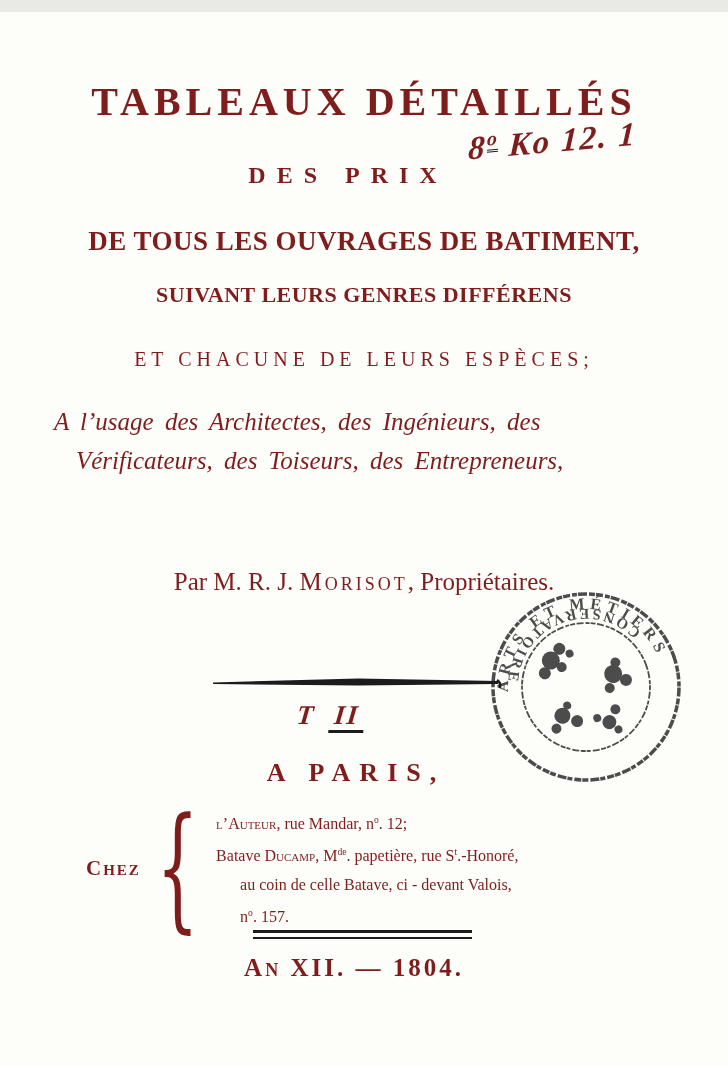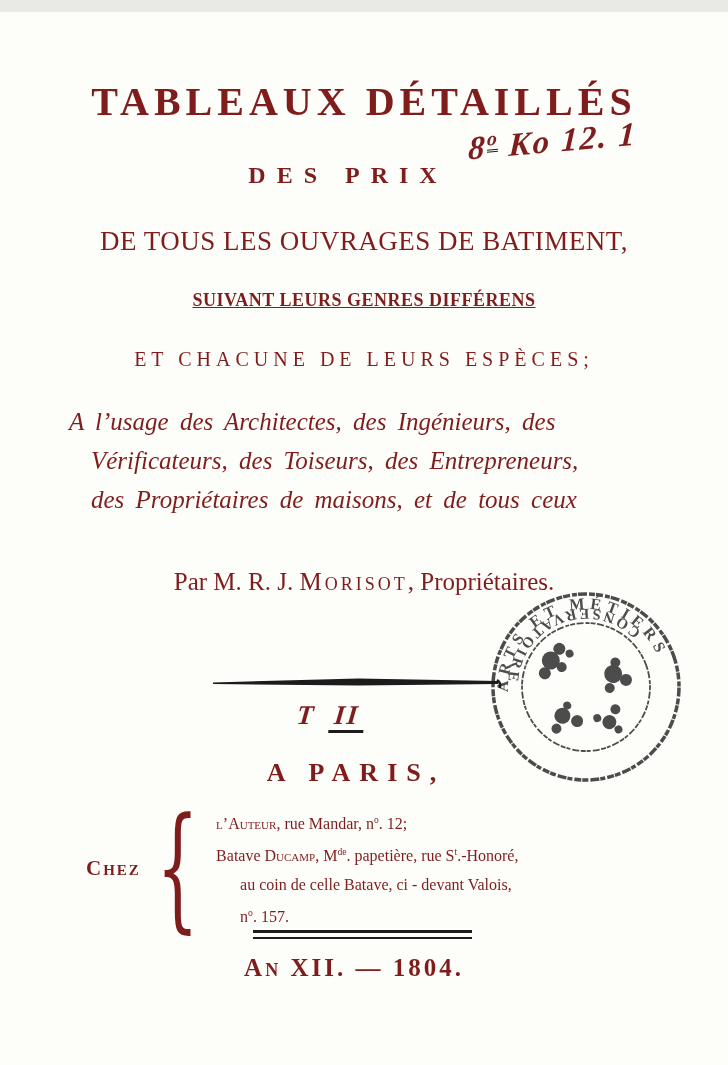--- a/index.html
+++ b/index.html
@@ -7,34 +7,34 @@
   .page {
     position:relative; width:728px; height:1065px;
     background:#fdfdfa; color:#7f1d1d; overflow:hidden;
     font-family:"Liberation Serif","DejaVu Serif",serif;
     margin:12px auto;
   }
   .centered { position:absolute; left:0; width:728px; text-align:center; }
 
   .title-main { top:66px; font-size:40px; font-weight:bold; letter-spacing:5px; }
   .title-sub  { top:150px; left:-16px; font-size:24px; font-weight:bold; letter-spacing:11px; }
-  .head-ouvrages { top:214px; font-size:27px; font-weight:normal; letter-spacing:0.5px; }
-  .head-genres   { top:278px; font-size:18px; font-weight:bold; letter-spacing:0.5px;text-decoration:underline; }
+  .head-ouvrages { top:214px; font-size:27px; font-weight:bold; letter-spacing:0.5px; }
+  .head-genres   { top:270px; font-size:22px; font-weight:bold; letter-spacing:0.5px; }
   .head-especes  { top:336px; font-size:20px; font-weight:normal; letter-spacing:5px; }
 
   .shelfmark {
     position:absolute; top:110px; left:468px;
     font-style:italic; font-weight:bold; font-size:33px;
     transform:rotate(-5deg) skewX(-8deg);
     letter-spacing:2px; white-space:nowrap;
   }
   .shelfmark sup { font-size:60%; border-bottom:3px double #1c1c1c; }
 
   .subtitle {
-    position:absolute; top:390px; left:69px; width:620px;
+    position:absolute; top:390px; left:54px; width:620px;
     font-size:25px; font-style:italic; line-height:39px; word-spacing:5px;
   }
   .subtitle .cont { padding-left:22px; }
 
   .author-line { top:556px; font-size:25px; }
   .sc { font-variant:small-caps; }
   .sc-sp { font-variant:small-caps; letter-spacing:3px; }
 
   .stamp { position:absolute; top:576px; left:470px; }
 
@@ -79,21 +79,20 @@
 
   <div class="centered head-ouvrages">DE TOUS LES OUVRAGES DE BATIMENT,</div>
 
   <div class="centered head-genres">SUIVANT LEURS GENRES DIFFÉRENS</div>
 
   <div class="centered head-especes">ET CHACUNE DE LEURS ESPÈCES;</div>
 
   <div class="subtitle">
     <div>A l’usage des Architectes, des Ingénieurs, des</div>
     <div class="cont">Vérificateurs, des Toiseurs, des Entrepreneurs,</div>
-    <div class="cont">des Propriétaires de maisons, et de tous ceux</div>
   </div>
 
   <div class="centered author-line"><span>Par M. R. J. </span><span class="sc-sp">Morisot</span><span>, Propriétaires.</span></div>
 
   <div class="stamp">
     <svg width="232" height="198" viewBox="0 0 232 198">
       <g transform="rotate(-20 116 99)" opacity="0.82">
         <circle cx="116" cy="99" r="93" fill="none" stroke="#262626" stroke-width="3.5" stroke-dasharray="9 2 6 1 7 2 5 1"></circle>
         <circle cx="116" cy="99" r="64" fill="none" stroke="#262626" stroke-width="1.8" stroke-dasharray="5 1.5 7 2 4 1"></circle>
         <path id="arcTop" d="M 38 99 A 78 78 0 1 1 194 99" fill="none"></path>

